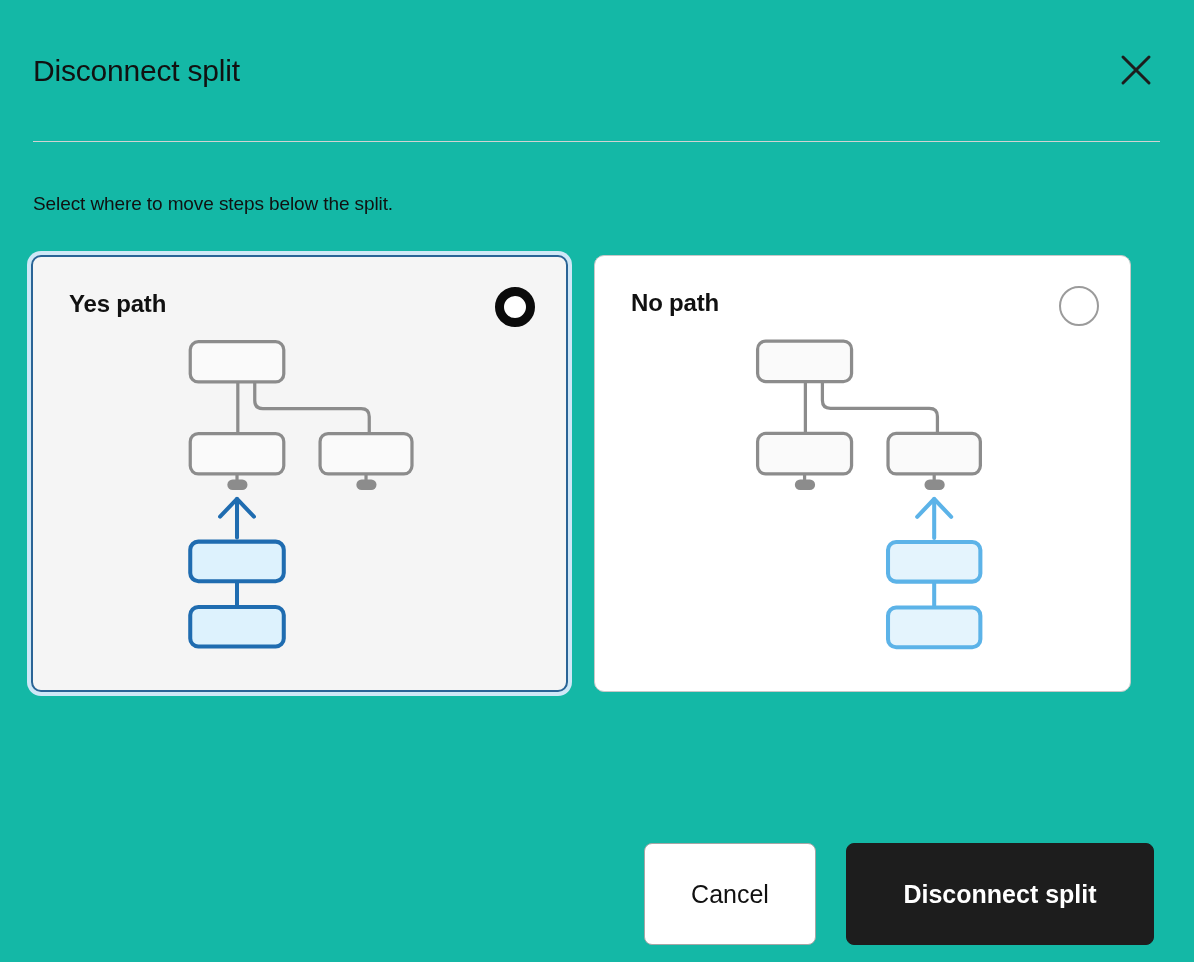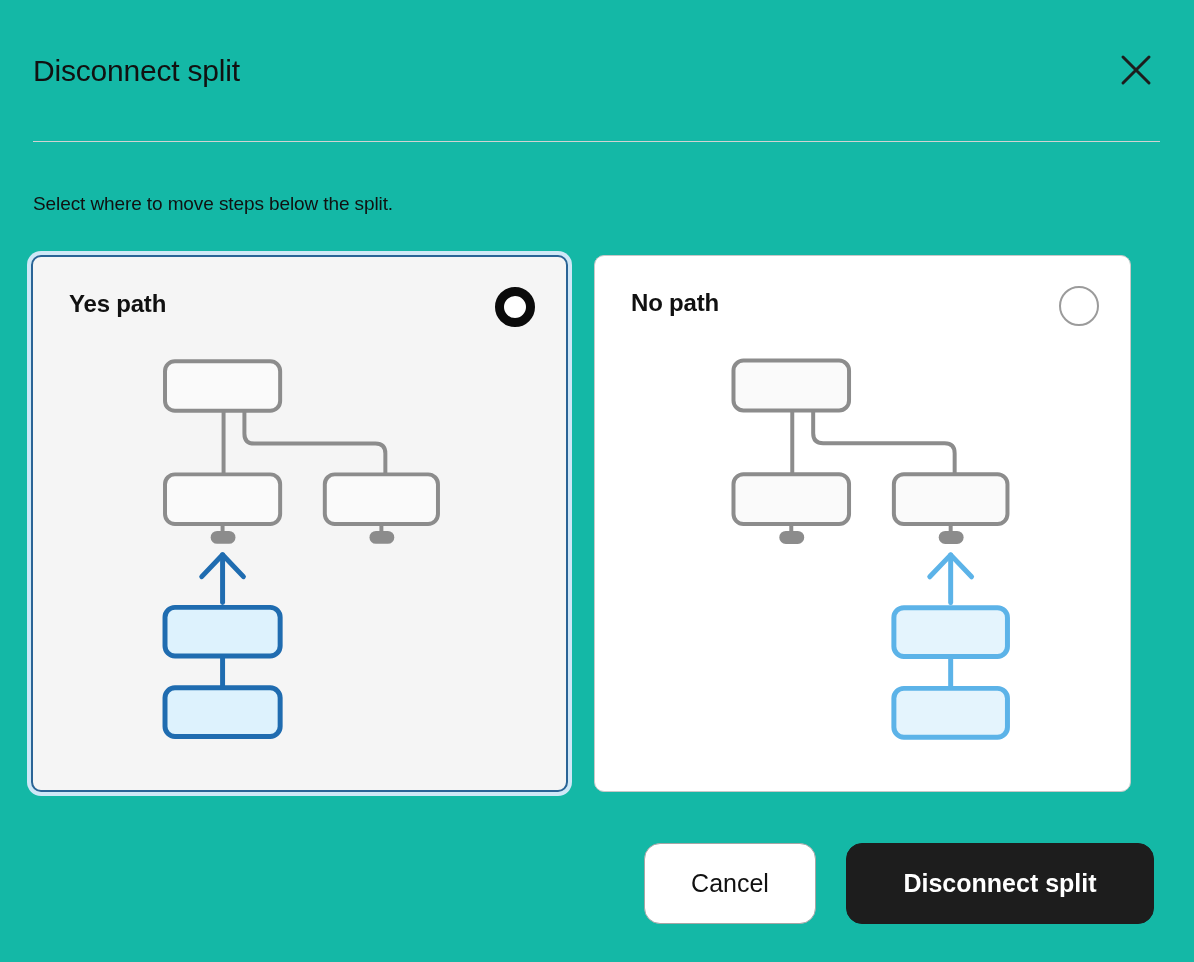--- a/index.html
+++ b/index.html
@@ -81,21 +81,21 @@
   
   .options {
     position: absolute;
     left: 31px;
     top: 255px;
   }
   .option-card {
     position: absolute;
     top: 0;
     width: 537px;
-    height: 537px;
+    height: 437px;
     box-sizing: border-box;
     border-radius: 10px;
     background: #ffffff;
     border: 1px solid #c8c8c8;
     cursor: pointer;
   }
   .option-card.yes {
     left: 0;
     background: #f5f5f5;
     border: 2px solid #2a6496;
@@ -145,25 +145,25 @@
   .footer {
     position: absolute;
     left: 0;
     top: 843px;
     width: 1160px;
     height: 84px;
   }
   .btn {
     position: absolute;
     top: 0;
-    height: 81px;
+    height: 102px;
     box-sizing: border-box;
     font-family: "Liberation Sans", sans-serif;
     font-size: 25px;
-    border-radius: 16px;
+    border-radius: 8px;
     cursor: pointer;
     padding: 0 34px;
     display: flex;
     align-items: center;
     justify-content: center;
   }
   .btn-cancel {
     left: 644px;
     width: 172px;
     background: #ffffff;

